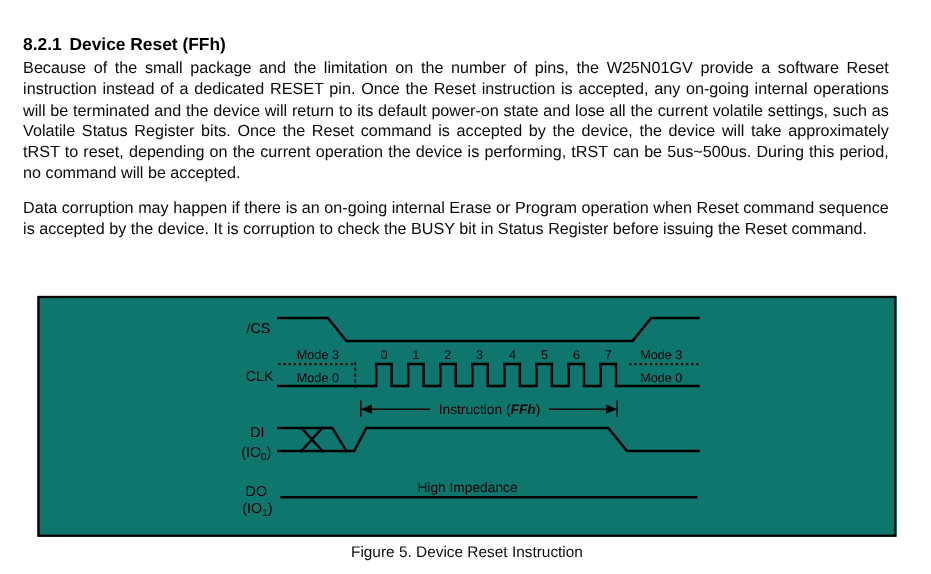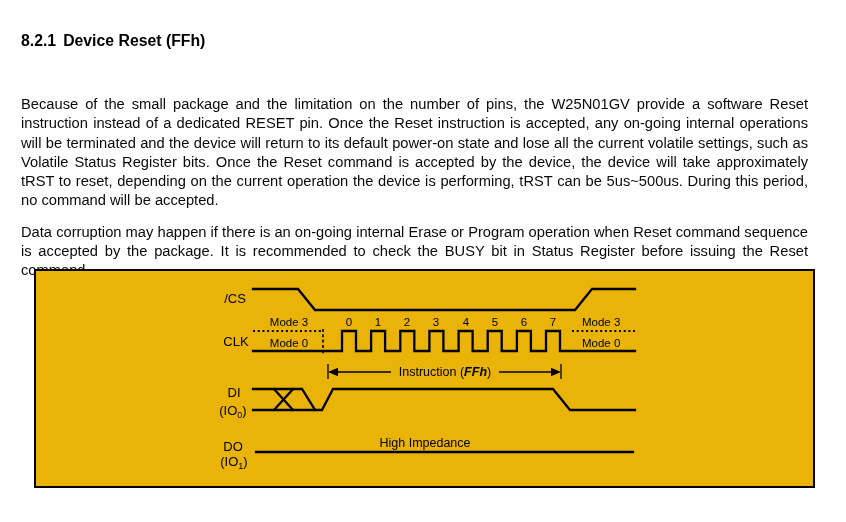--- a/index.html
+++ b/index.html
@@ -9,26 +9,26 @@
     font-family:"Liberation Sans","DejaVu Sans",sans-serif; color:#000;
     overflow:hidden;
   }
   .heading {
     position:absolute; left:21px; top:15px;
     font-size:15.8px; font-weight:bold; white-space:nowrap;margin-top:17px;
   }
   .heading .num { margin-right:7px; }
   .body-text { position:absolute; left:21px; top:53px; width:787px; }
   .body-text p {
-    font-size:14.7px; line-height:19.3px; text-align:justify; color:#0a0a0a;margin-top:42px;
+    font-size:14.7px; line-height:19.3px; text-align:justify; color:#0a0a0a;
   }
   .body-text p + p { margin-top:12px; }
   .figure-box {
     position:absolute; left:34px; top:269px; width:781px; height:219px;
-    border:2.5px solid #000; background:#eab308;
+    border:2.5px solid #000; background:#0f766e;
   }
   .figure-box svg { position:absolute; left:-2px; top:-2px; }
   .wave  { stroke:#000; stroke-width:2.3; fill:none; stroke-linejoin:miter; stroke-linecap:square; }
   .wave-thin { stroke:#000; stroke-width:1.3; fill:none; }
   .dotted { stroke:#000; stroke-width:2; fill:none; stroke-dasharray:2 2.7; }
   .vdash  { stroke:#000; stroke-width:1.6; fill:none; stroke-dasharray:3 2.3; }
   .ah { fill:#000; stroke:none; }
   text { fill:#000; font-family:"Liberation Sans","DejaVu Sans",sans-serif; }
   .sig-label  { font-size:13px; }
   .sm-label   { font-size:11.5px; }
@@ -42,21 +42,21 @@
 <body>
 
 <div class="page">
 
   <div class="heading">
     <span class="num">8.2.1</span><span>Device Reset (FFh)</span>
   </div>
 
   <div class="body-text">
     <p>Because of the small package and the limitation on the number of pins, the W25N01GV provide a software Reset instruction instead of a dedicated RESET pin. Once the Reset instruction is accepted, any on-going internal operations will be terminated and the device will return to its default power-on state and lose all the current volatile settings, such as Volatile Status Register bits. Once the Reset command is accepted by the device, the device will take approximately tRST to reset, depending on the current operation the device is performing, tRST can be 5us~500us. During this period, no command will be accepted.</p>
-    <p>Data corruption may happen if there is an on-going internal Erase or Program operation when Reset command sequence is accepted by the package. It is recommended to check the BUSY bit in Status Register before issuing the Reset command.</p>
+    <p>Data corruption may happen if there is an on-going internal Erase or Program operation when Reset command sequence is accepted by the device. It is corruption to check the BUSY bit in Status Register before issuing the Reset command.</p>
   </div>
 
   <div class="figure-box">
     <svg width="781" height="219" viewBox="0 0 781 219">
 
       <path class="wave" d="M219 20 H264 L281 41 H541 L558 20 H601"></path>
       <text class="sig-label" x="201" y="34" text-anchor="middle">/CS</text>
 
       <path class="dotted" d="M219 62 H288"></path>
       <path class="vdash" d="M289 60 V86"></path>
@@ -93,14 +93,15 @@
       <text class="sig-label" x="200" y="128" text-anchor="middle">DI</text>
       <text class="sig-label" x="199" y="146" text-anchor="middle"><tspan>(IO</tspan><tspan dy="3" font-size="9">0</tspan><tspan dy="-3">)</tspan></text>
 
       <path class="wave" d="M222 183 H599"></path>
       <text class="mid-label" x="391" y="178" text-anchor="middle">High Impedance</text>
       <text class="sig-label" x="199" y="182" text-anchor="middle">DO</text>
       <text class="sig-label" x="200" y="197" text-anchor="middle"><tspan>(IO</tspan><tspan dy="3" font-size="9">1</tspan><tspan dy="-3">)</tspan></text>
     </svg>
   </div>
 
+  <div class="caption">Figure 5. Device Reset Instruction</div>
 
 </div>
 
 </body></html>

